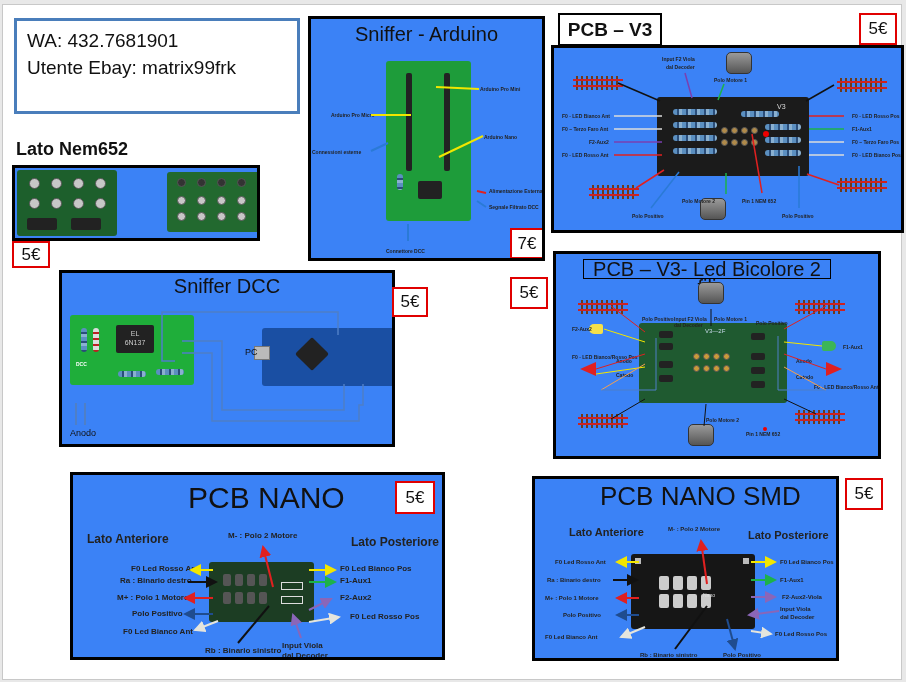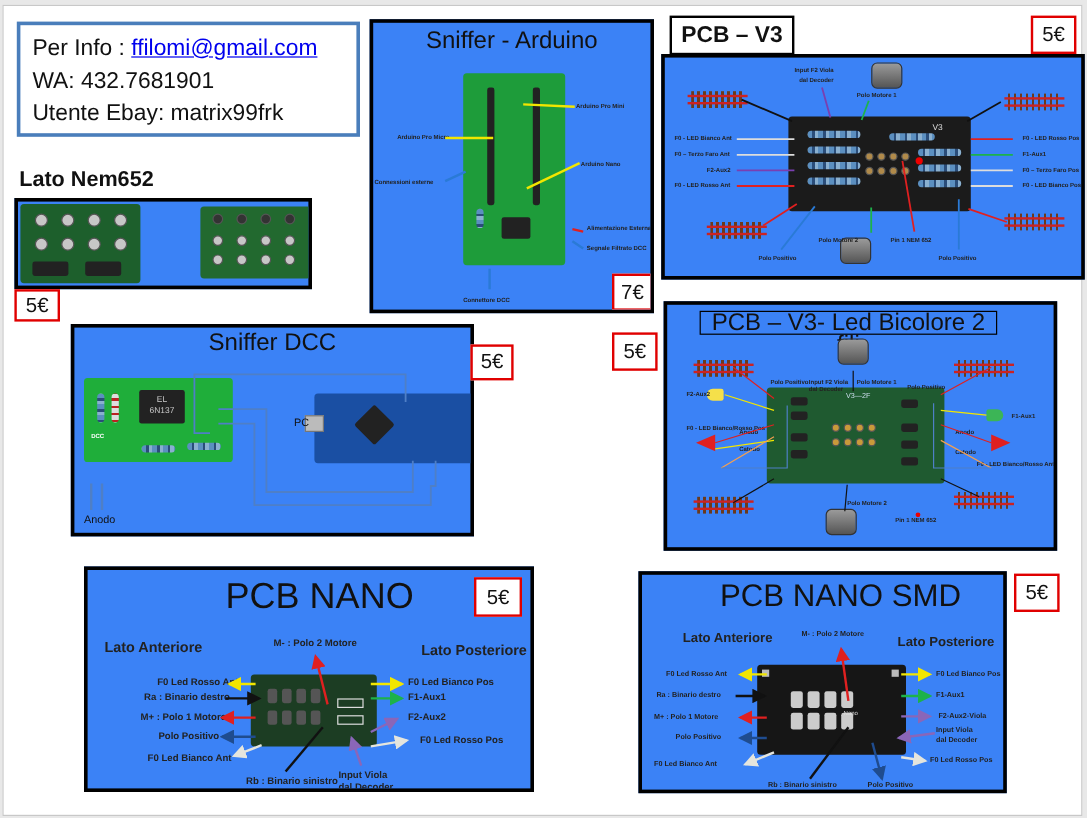--- a/index.html
+++ b/index.html
@@ -22,23 +22,20 @@
   .motor { position: absolute; width: 26px; height: 22px; border-radius: 5px; background: linear-gradient(180deg,#9a9a9a,#555); border: 1px solid #333; }
   .chip { position: absolute; background: #222; border-radius: 2px; }
   svg.ov { position: absolute; left: 0; top: 0; pointer-events: none; }
 </style>
 </head>
 <body>
 
 <div class="slide">
 
   <div class="abs" style="left:11px;top:13px;width:286px;height:96px;border:3px solid #4a7ebb;padding:6px 10px;font-size:19px;line-height:27px;color:#111;">
-    <div>
-      <span>Per Info : </span><a style="color:#0000ee;text-decoration:underline;">ffilomi@gmail.com</a>
-    </div>
     <div>WA: 432.7681901</div>
     <div>Utente Ebay: matrix99frk</div>
   </div>
 
   <div class="abs" style="left:13px;top:134px;font-size:18px;font-weight:bold;color:#111;">Lato Nem652</div>
   <div class="panel" style="left:9px;top:160px;width:248px;height:76px;border-width:3px;">
     <div class="pcb" style="left:2px;top:2px;width:100px;height:66px;background:#1d5f2c;">
       <div class="pin" style="left:12px;top:8px;width:11px;height:11px;"></div>
       <div class="pin" style="left:34px;top:8px;width:11px;height:11px;"></div>
       <div class="pin" style="left:56px;top:8px;width:11px;height:11px;"></div>

